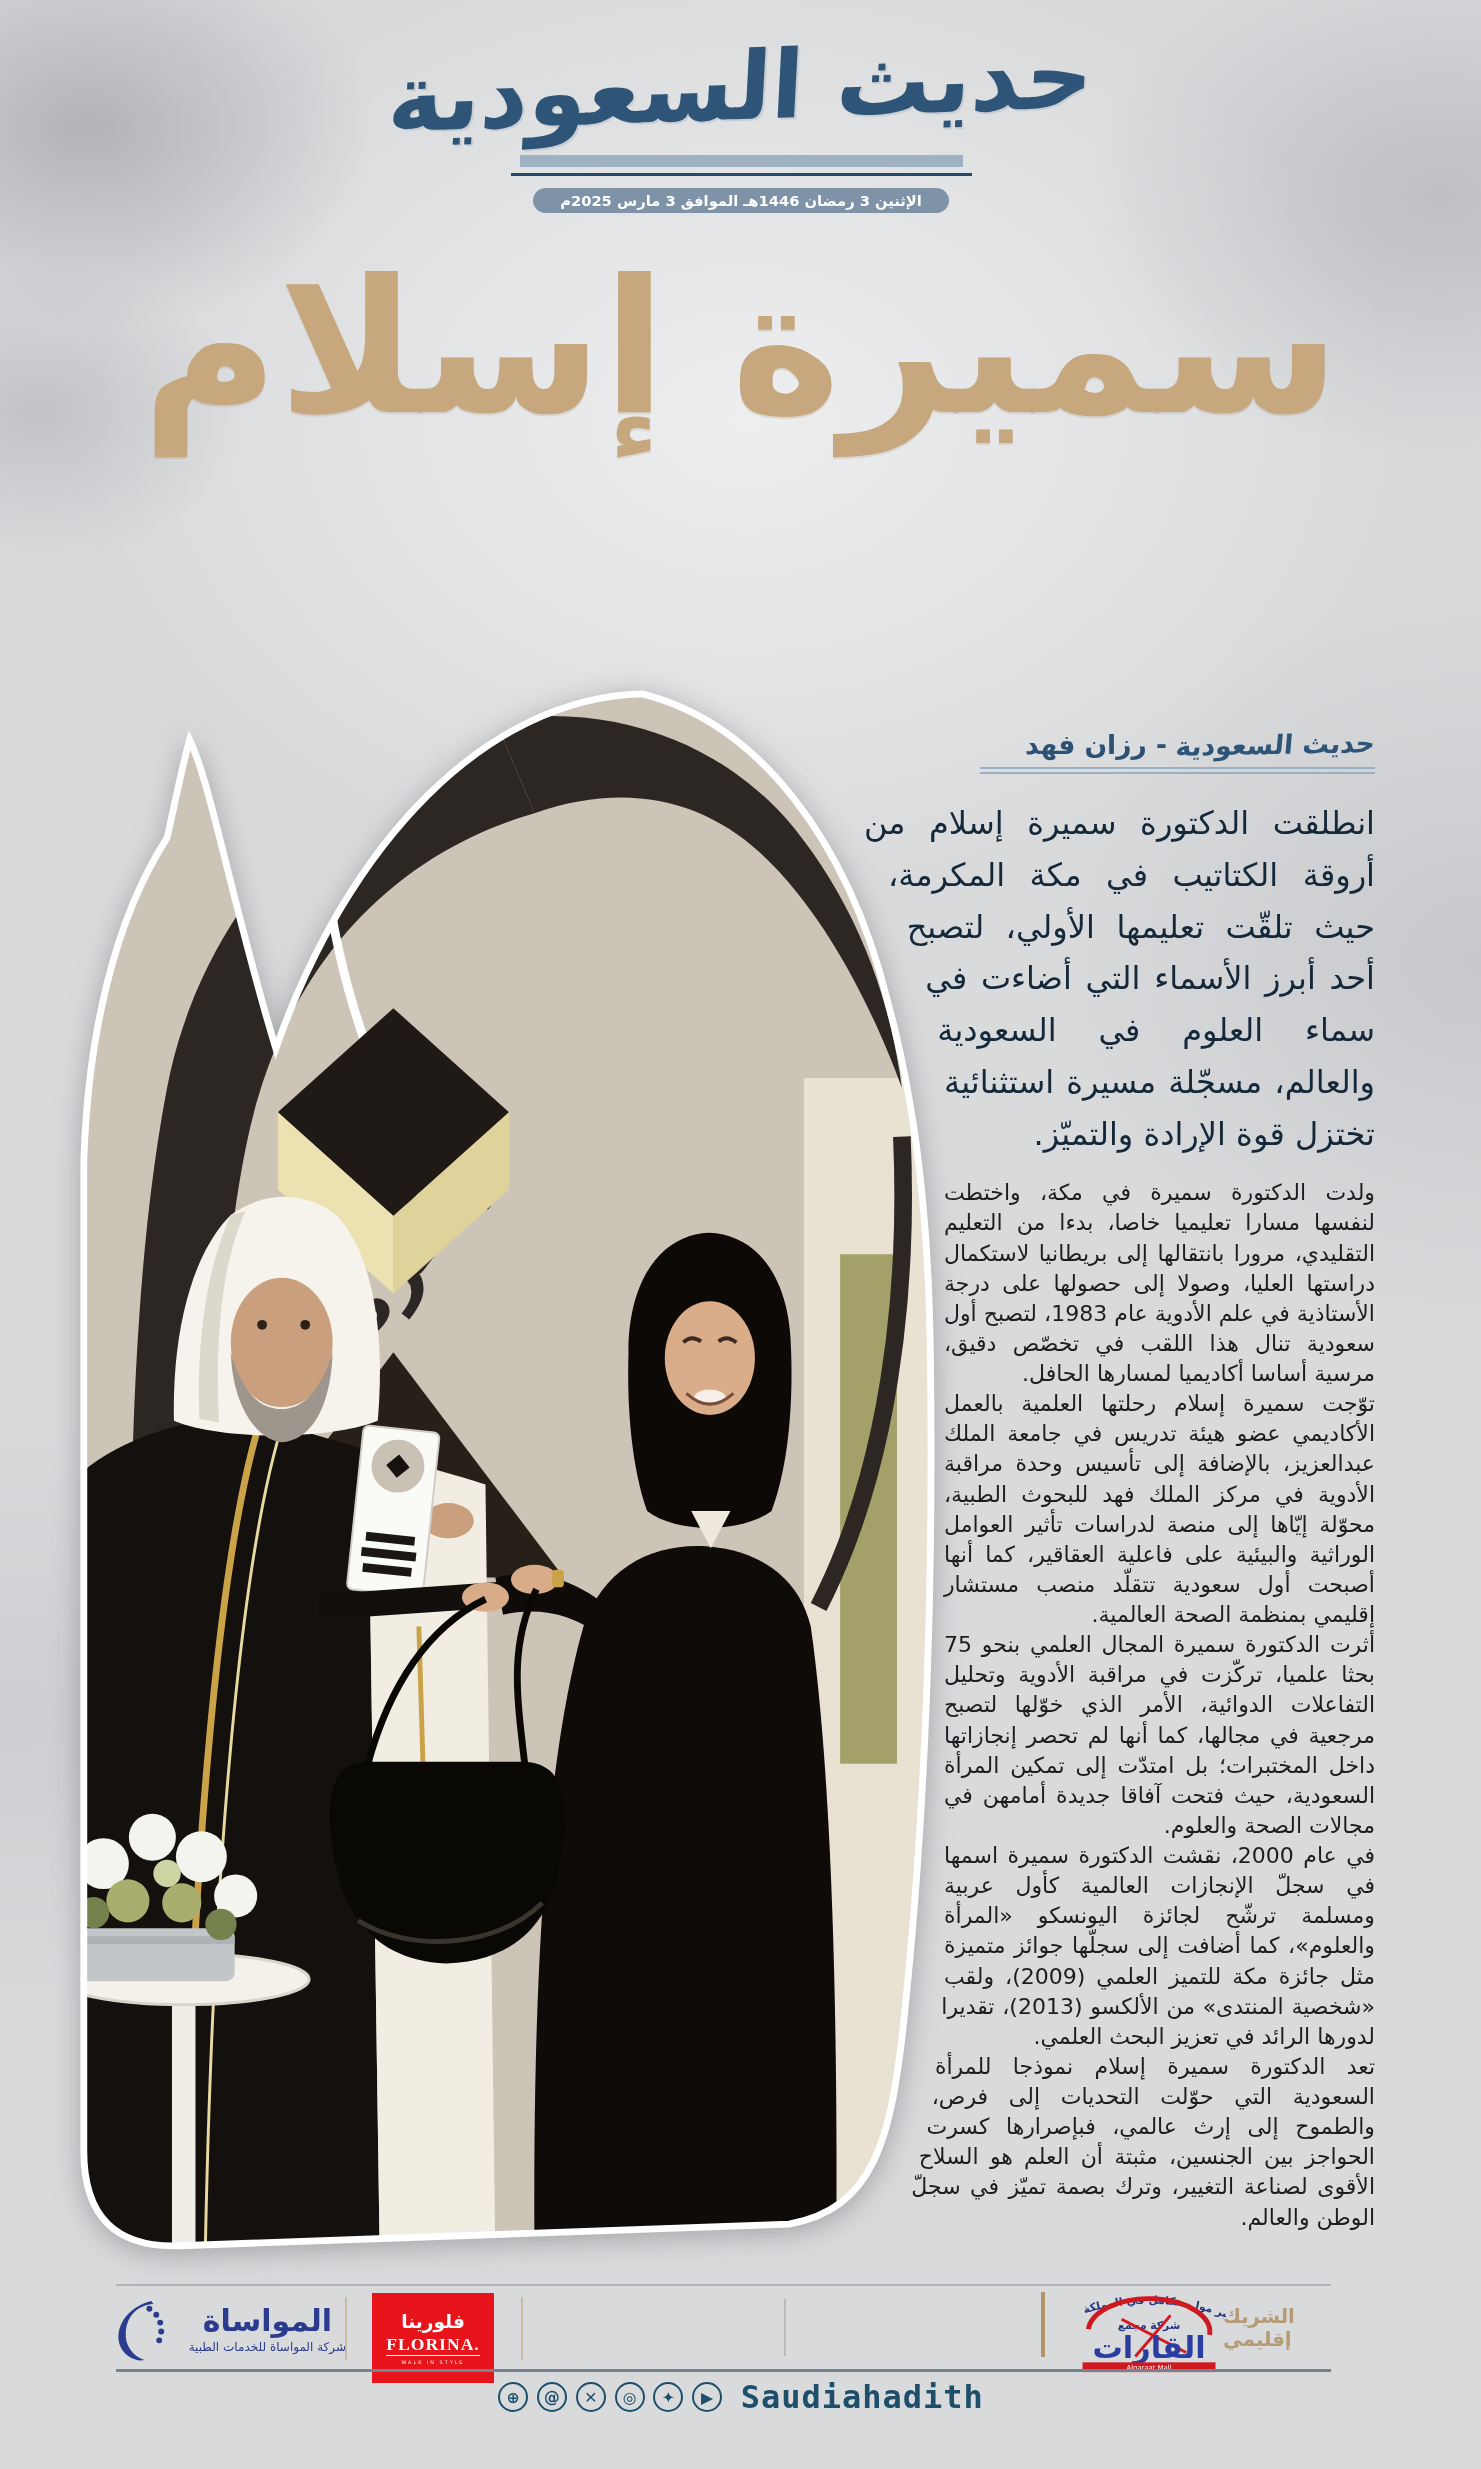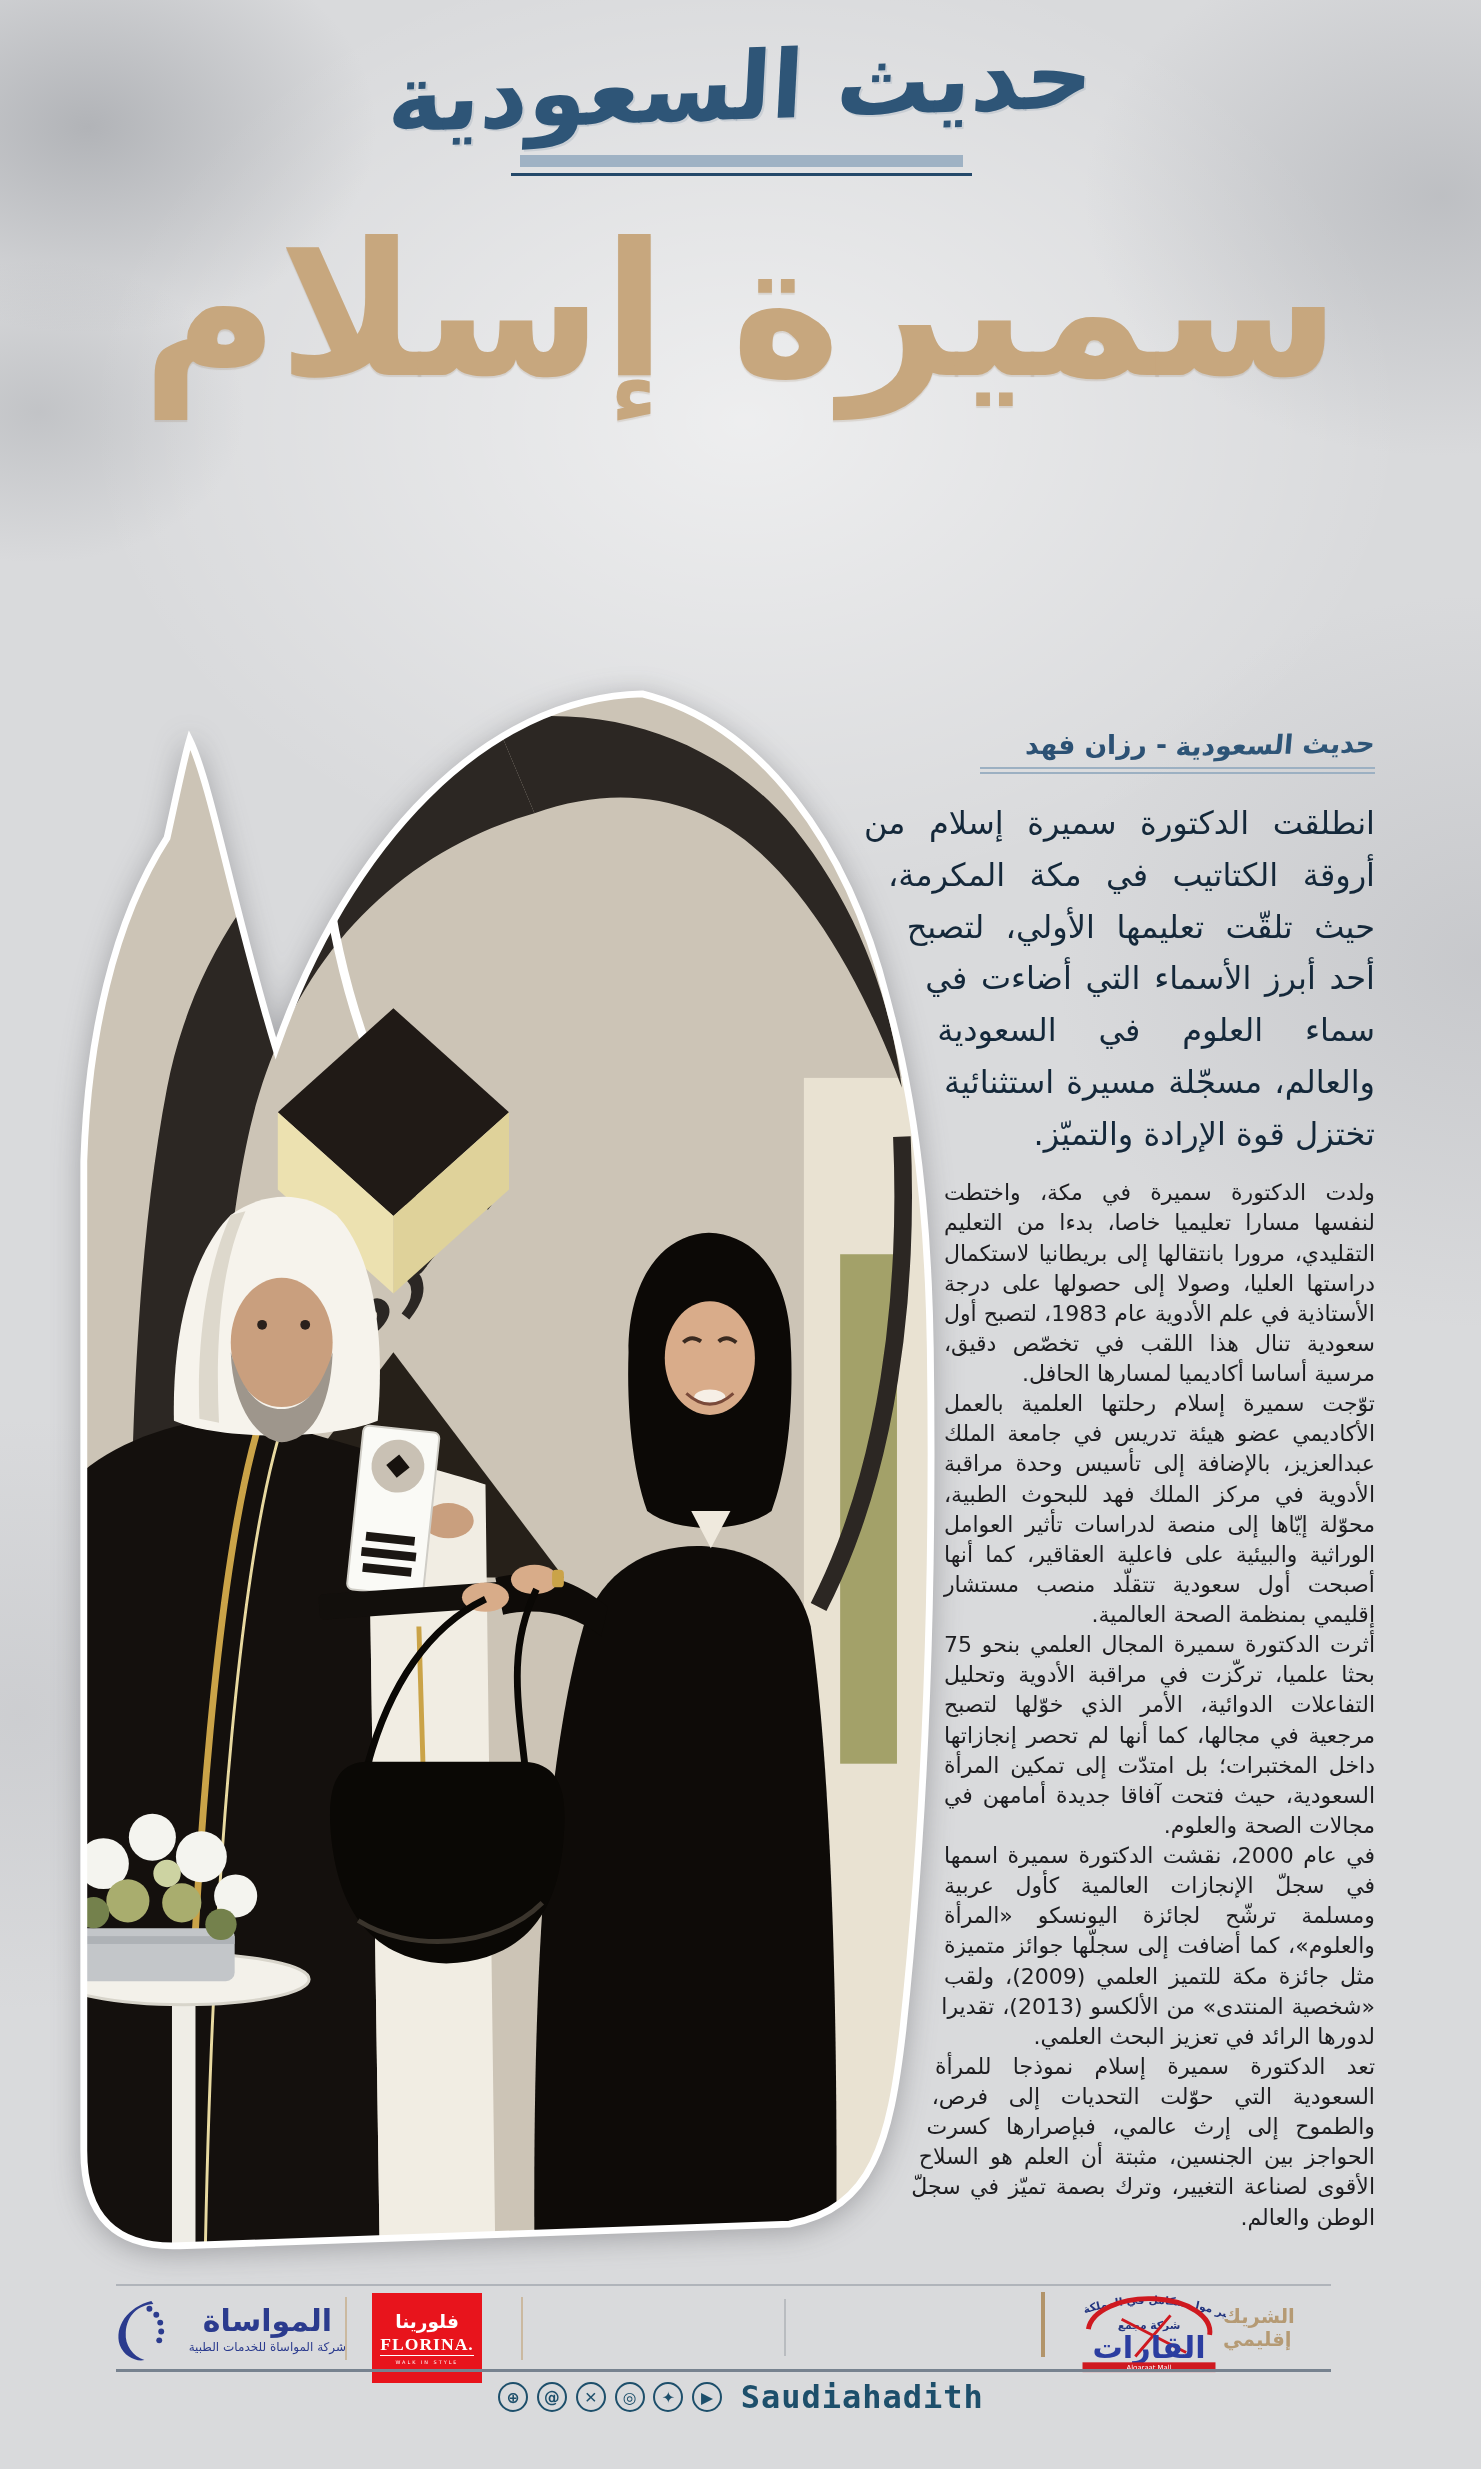--- a/index.html
+++ b/index.html
@@ -43,21 +43,21 @@
   .rule-top{left:116px;width:1215px;top:2284px;height:2px;opacity:.65;}
   .rule-bottom{left:116px;width:1215px;top:2369px;height:2.9px;background:#77828f;}
   .vdiv{position:absolute;width:2px;background:#cbb9a0;}
   .vdiv-gray{background:#b9bcc0;}
   .vdiv-tan{width:3.9px;background:#b2946a;}
   .sponsor{position:absolute;}
   .mouwasat{left:110px;top:2297px;display:flex;align-items:center;gap:13.7px;}
   .mouwasat .txt{text-align:center;direction:rtl;color:#2b3b8e;}
   .mouwasat .nm{font-size:30px;font-weight:bold;line-height:1;}
   .mouwasat .sb{font-size:12px;margin-top:4px;}
-  .florina{left:372px;top:2293px;width:110px;height:90px;background:#e8141c;color:#fff;
+  .florina{left:372px;top:2293px;width:122px;height:90px;background:#e8141c;color:#fff;
     display:flex;flex-direction:column;align-items:center;justify-content:center;text-align:center;}
   .florina .ar{font-size:18.6px;font-weight:bold;letter-spacing:3.9px;direction:rtl;}
   .florina .en{font-family:"Liberation Serif",serif;font-size:17.6px;font-weight:bold;letter-spacing:1px;margin-top:2px;border-bottom:1px solid #fff;}
   .florina .tag{font-size:4.9px;letter-spacing:2px;margin-top:2.9px;}
   .hadi{left:554px;top:2294px;width:245px;text-align:center;}
   .hadi .word{position:relative;display:inline-block;font-size:45px;font-weight:bold;letter-spacing:9.8px;color:#3b1518;line-height:1;}
   .hadi .word svg{position:absolute;left:-5.9px;top:-3.9px;pointer-events:none;}
   .hadi .sb{font-size:13.7px;font-weight:bold;color:#26262a;margin-top:7.8px;direction:rtl;}
   .almqr{left:810px;top:2292px;width:221px;text-align:center;direction:rtl;}
   .almqr .row{display:flex;align-items:center;justify-content:center;gap:9.8px;}
@@ -76,20 +76,21 @@
 </style>
 </head>
 <body>
 
 <div class="page">
 
   <div class="header">
     <div class="logo">حديث السعودية</div>
     <div class="logo-bar"></div>
     <div class="logo-line"></div>
+    <div><span class="date-pill">الإثنين 3 رمضان 1446هـ  الموافق 3 مارس 2025م</span></div>
     <h1 class="title">سميرة إسلام</h1>
   </div>
 
   <main class="article">
     <figure class="photo-fig">
       <svg width="870" height="1586" viewBox="0 0 888 1618">
         <defs>
           <clipPath id="photoClip">
             <path d="M 10 1515 L 10 505 C 14 380 40 260 95 175 C 105 130 112 95 118 75 C 140 120 162 245 206 390 C 280 180 420 32 580 28 C 700 58 790 180 830 340 C 860 450 872 565 874 695 C 877 900 872 1150 846 1392 C 833 1505 816 1574 730 1590 L 108 1612 Q 10 1616 10 1515 Z"></path>
           </clipPath>

